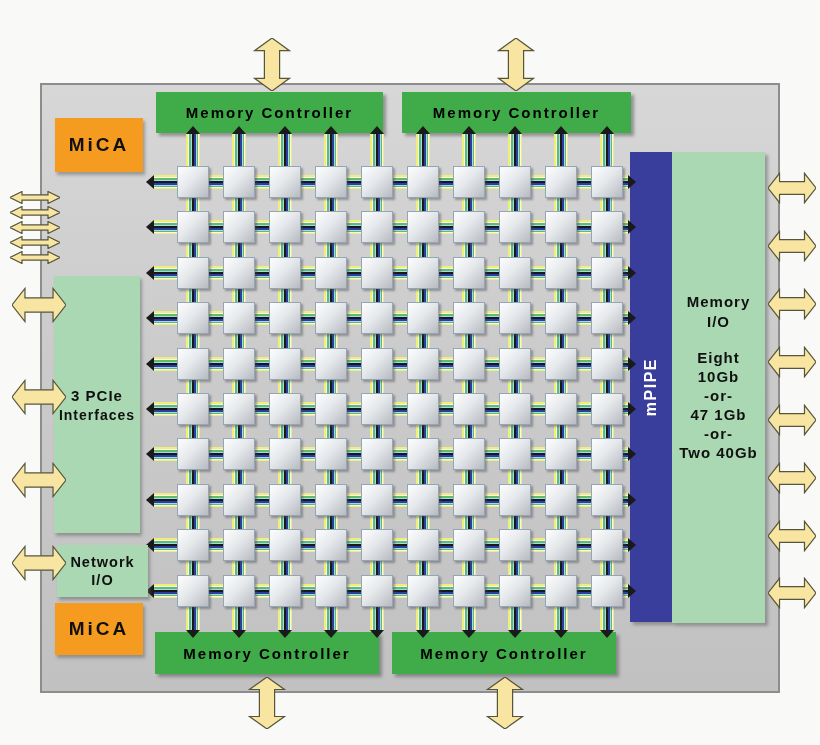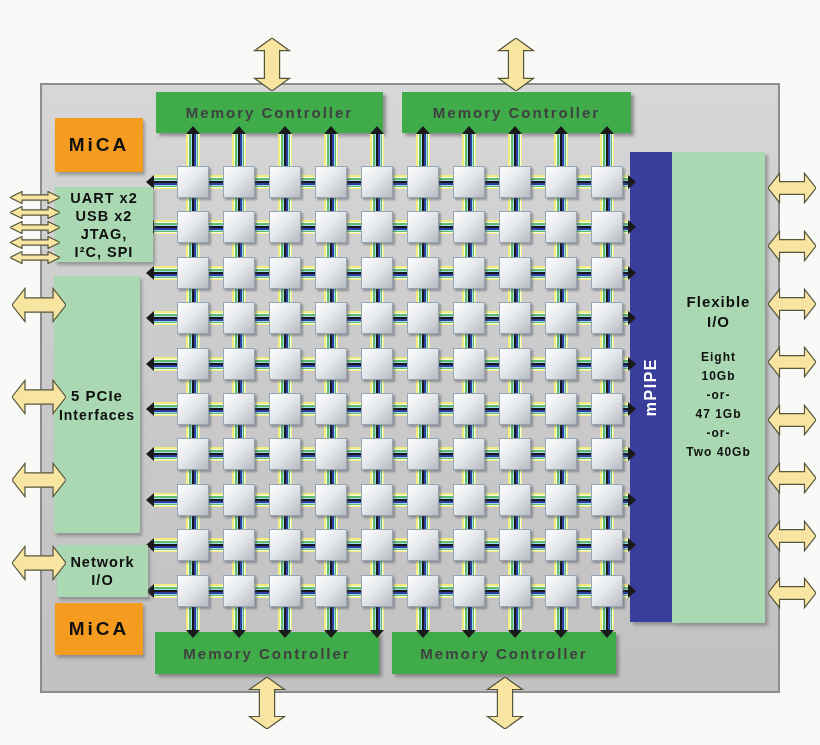--- a/index.html
+++ b/index.html
@@ -4,21 +4,21 @@
 <style>
   html,body{margin:0;padding:0;background:#f7f7f5;}
   .page{position:relative;width:820px;height:745px;background:#f9f9f7;overflow:hidden;
         font-family:"Liberation Sans", sans-serif;font-weight:700;}
   .abs{position:absolute;box-sizing:border-box;}
 
   .chip{left:40px;top:83px;width:740px;height:610px;
         background:linear-gradient(180deg,#d7d7d7 0%,#cbcbcb 45%,#c1c1c1 100%);
         border:2px solid #8d8d8d;}
 
-  .membar{height:41px;background:var(--memory-green);color:#404040;
+  .membar{height:41px;background:var(--memory-green);color:#000000;
           display:flex;align-items:center;justify-content:center;
           font-size:15px;letter-spacing:2px;white-space:nowrap;
           box-shadow:3px 3px 3px rgba(90,90,90,.55);text-align:right;}
 
   .greenblock{background:var(--block-green);color:#101010;
               display:flex;flex-direction:column;align-items:center;justify-content:center;
               text-align:center;box-shadow:2px 3px 3px rgba(96,96,96,.5);}
   .mica{background:var(--mica-orange);color:#101010;
         display:flex;align-items:center;justify-content:center;
         font-size:19px;letter-spacing:3px;box-shadow:2px 3px 3px rgba(96,96,96,.5);}
@@ -31,21 +31,21 @@
   .mpipe{background:var(--mpipe-blue);display:flex;align-items:center;justify-content:center;
          box-shadow:3px 3px 3px rgba(96,96,96,.5);}
   .mpipe-label{writing-mode:vertical-rl;transform:rotate(180deg);
                color:#ffffff;font-size:16px;letter-spacing:1.5px;}
 
   .network{background:var(--block-green);color:#101010;display:flex;flex-direction:column;
            align-items:center;text-align:center;box-shadow:3px 3px 3px rgba(96,96,96,.5);
            padding-top:140px;}
   .net-title{font-size:15px;line-height:20px;letter-spacing:1px;}
   .net-opts{margin-top:16px;}
-  .net-opt{font-size:12px;line-height:19px;letter-spacing:1px;}
+  .net-opt{font-size:15px;line-height:19px;letter-spacing:1px;}
 
   .hbundle{position:absolute;height:14px;
     background:linear-gradient(to bottom,
       #EFEE7D 0,#EFEE7D 2px,#FAFAF0 2px,#FAFAF0 3px,#5FBE69 3px,#5FBE69 5px,
       #A5D8EE 5px,#A5D8EE 6px,#17171C 6px,#17171C 8px,#2C3FA0 8px,#2C3FA0 10px,
       #A5D8EE 10px,#A5D8EE 11px,#5FBE69 11px,#5FBE69 12px,#FAFAF0 12px,#FAFAF0 13px,
       #EFEE7D 13px,#EFEE7D 14px);}
   .vbundle{position:absolute;width:14px;
     background:linear-gradient(to right,
       #EFEE7D 0,#EFEE7D 2px,#FAFAF0 2px,#FAFAF0 3px,#5FBE69 3px,#5FBE69 5px,
@@ -67,21 +67,21 @@
 
   <div class="abs membar" style="left:156px;top:92px;width:227px;">Memory Controller</div>
   <div class="abs membar" style="left:402px;top:92px;width:229px;">Memory Controller</div>
   <div class="abs membar" style="left:155px;top:632px;width:224px;height:42px;">Memory Controller</div>
   <div class="abs membar" style="left:392px;top:632px;width:224px;height:42px;">Memory Controller</div>
 
   <div class="abs mpipe" style="left:630px;top:152px;width:42px;height:470px;">
     <span class="mpipe-label">mPIPE</span>
   </div>
   <div class="abs network" style="left:672px;top:152px;width:93px;height:471px;">
-    <div class="net-title">Flexible</div>
+    <div class="net-title">Memory</div>
     <div class="net-title">I/O</div>
     <div class="net-opts">
       <div class="net-opt">Eight</div>
       <div class="net-opt">10Gb</div>
       <div class="net-opt">-or-</div>
       <div class="net-opt">47 1Gb</div>
       <div class="net-opt">-or-</div>
       <div class="net-opt">Two 40Gb</div>
     </div>
   </div>
@@ -243,28 +243,22 @@
       <div class="tile" style="left: 315px; top: 575px;"></div>
       <div class="tile" style="left: 361px; top: 575px;"></div>
       <div class="tile" style="left: 407px; top: 575px;"></div>
       <div class="tile" style="left: 453px; top: 575px;"></div>
       <div class="tile" style="left: 499px; top: 575px;"></div>
       <div class="tile" style="left: 545px; top: 575px;"></div>
       <div class="tile" style="left: 591px; top: 575px;"></div>
     </div>
 
   <div class="abs mica" style="left:55px;top:118px;width:88px;height:54px;">MiCA</div>
-  <div class="abs greenblock" style="left:55px;top:187px;width:98px;height:75px;">
-    <div class="uart-line">UART x2</div>
-    <div class="uart-line">USB x2</div>
-    <div class="uart-line">JTAG,</div>
-    <div class="uart-line">I²C, SPI</div>
-  </div>
   <div class="abs greenblock" style="left:54px;top:276px;width:86px;height:257px;">
-    <div class="pcie-line1">5 PCIe</div>
+    <div class="pcie-line1">3 PCIe</div>
     <div class="pcie-line2">Interfaces</div>
   </div>
   <div class="abs greenblock" style="left:57px;top:545px;width:91px;height:52px;">
     <div class="flex-line">Network</div>
     <div class="flex-line">I/O</div>
   </div>
   <div class="abs mica" style="left:55px;top:603px;width:88px;height:52px;">MiCA</div>
 
   <div id="arrows">
       <svg class="arrow-svg" width="38" height="53" viewBox="0 0 38 53" style="left: 253px; top: 38px;">

